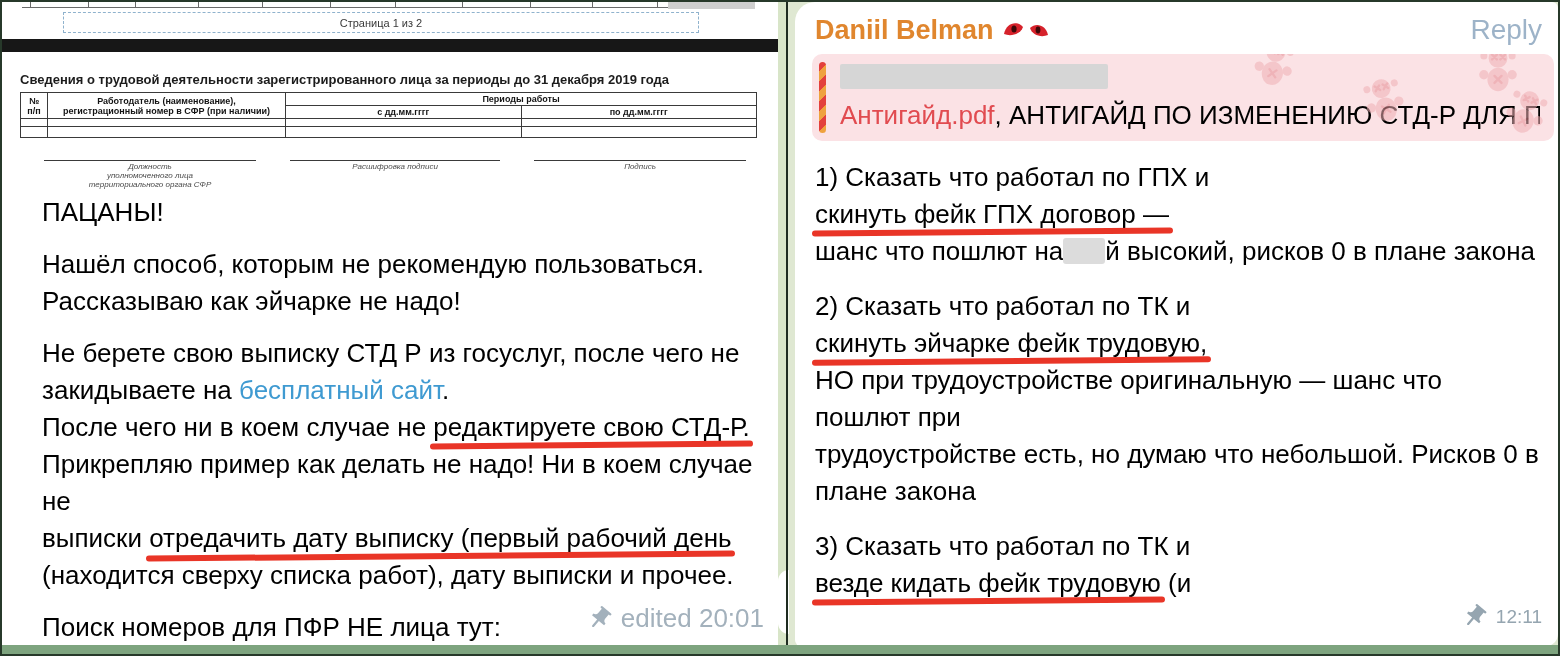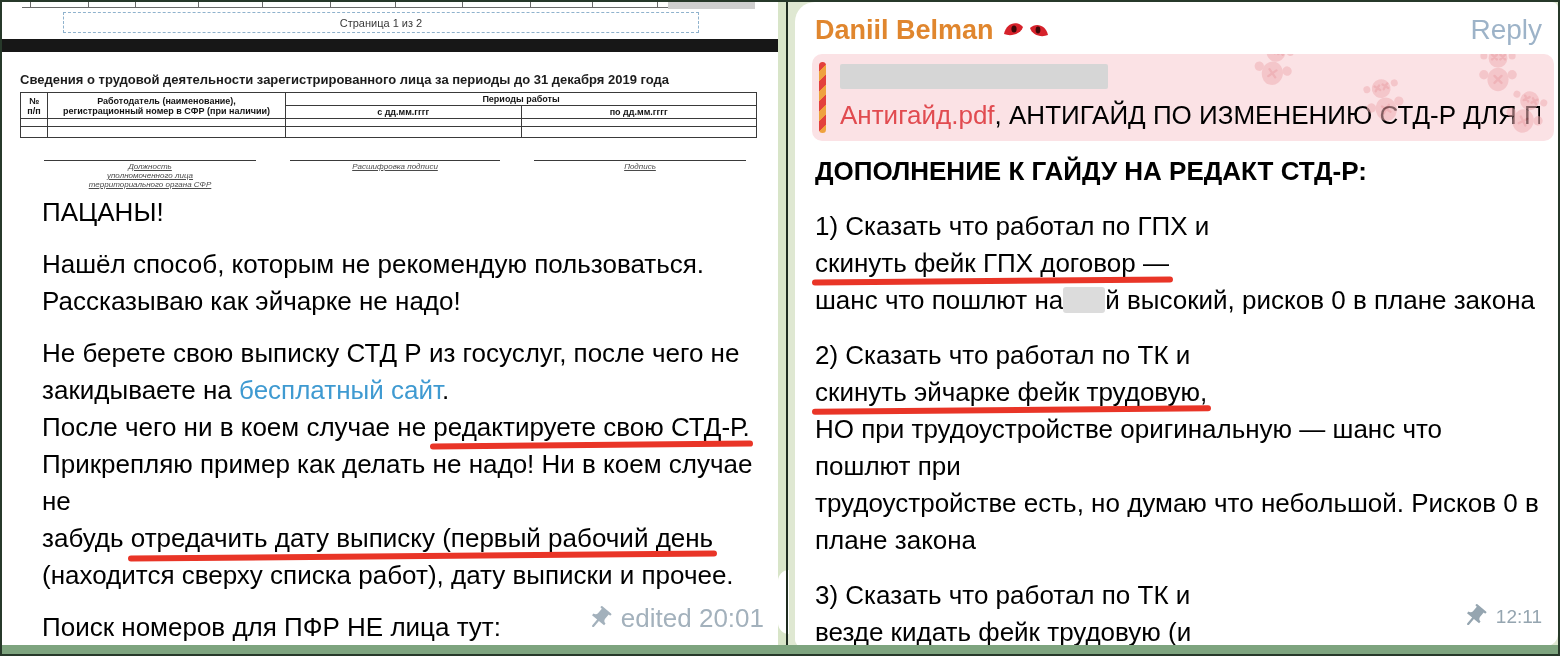--- a/index.html
+++ b/index.html
@@ -21,21 +21,21 @@
   .doctitle { position:absolute; top:72px; left:20px; font-size:13px; font-weight:bold; color:#1c1c1c;text-align:right; }
 
   table.dtable { position:absolute; top:92px; left:20px; width:737px; border-collapse:collapse;
                  font-size:9px; font-weight:bold; color:#141414; text-align:center; table-layout:fixed; }
   table.dtable td { border:1px solid #3a3a3a; padding:1px 2px; vertical-align:middle; }
   .dt-num { width:27px; } .dt-emp { width:238px; } .dt-from { width:237px; }
   .dt-empty td { height:8px; } .dt-empty2 td { height:11px; }
 
   .sigs { position:absolute; top:160px; left:22px; right:20px; display:flex;
           font-size:8px; font-style:italic; color:#4a4a4a; text-align:center; }
-  .sigcol { border-top:1px solid #3a3a3a; padding-top:1px; line-height:9px;text-decoration:underline; }
+  .sigcol { border-top:1px solid #3a3a3a; padding-top:1px; line-height:9px; }
   .sig1 { width:212px; margin-left:22px; }
   .sig2 { width:212px; margin-left:34px; }
   .sig3 { width:210px; margin-left:34px; }
 
   .left-text { position:absolute; top:194px; left:42px; width:714px;
                font-size:26px; line-height:37px; color:#000; }
   .left-text p { margin:0 0 15px 0; }
   a.tg-link { color:#3f9ad1; text-decoration:none; cursor:pointer; }
   .rl { position:relative; white-space:nowrap; }
   .rl::after { content:""; position:absolute; left:-3px; right:-4px; bottom:-6px; height:6px;
@@ -156,21 +156,21 @@
     <p>ПАЦАНЫ!</p>
     <p>
       <span>Нашёл способ, которым не рекомендую пользоваться.</span><br>
       <span>Рассказываю как эйчарке не надо!</span>
     </p>
     <p>
       <span>Не берете свою выписку СТД Р из госуслуг, после чего не</span><br>
       <span>закидываете на </span><a class="tg-link">бесплатный сайт</a><span>.</span><br>
       <span>После чего ни в коем случае не </span><span class="rl">редактируете свою СТД-Р.</span><br>
       <span>Прикрепляю пример как делать не надо! Ни в коем случае не</span><br>
-      <span>забудь </span><span class="rl">отредачить дату выписку (первый рабочий день</span><br>
+      <span>выписки </span><span class="rl">отредачить дату выписку (первый рабочий день</span><br>
       <span>(находится сверху списка работ), дату выписки и прочее.</span>
     </p>
     <p>
       <span>Поиск номеров для ПФР НЕ лица тут: </span><a class="tg-link"><span>https://ecp.sfr.gov.ru/new-</span><br></a>
     </p>
   </div>
 
   <div class="meta meta-left">
     <svg class="pin-svg" viewBox="0 0 24 24">
       <path transform="rotate(40 12 12)" d="M16 9V4h1a1 1 0 0 0 0-2H7a1 1 0 0 0 0 2h1v5c0 1.66-1.34 3-3 3v2h5.97v7l1 1 1-1v-7H19v-2c-1.66 0-3-1.34-3-3z"></path>
@@ -261,21 +261,20 @@
             <path d="M14 25l6 6M20 25l-6 6"></path>
           </g>
       </svg>
       <span class="qcensor"></span>
       <div class="qline">
         <span class="qfile">Антигайд.pdf</span><span>, АНТИГАЙД ПО ИЗМЕНЕНИЮ СТД-Р ДЛЯ ПРОХО...</span>
       </div>
     </div>
 
     <div class="r-body">
-      <div class="r-heading">ДОПОЛНЕНИЕ К ГАЙДУ НА РЕДАКТ СТД-Р:</div>
       <div class="para">
         <span>1) Сказать что работал по ГПХ и </span><span class="rl">скинуть фейк ГПХ договор —</span><br>
         <span>шанс что пошлют на</span><span class="censor c-small"></span><span>й высокий, рисков 0 в плане закона</span>
       </div>
       <div class="para">
         <span>2) Сказать что работал по ТК и </span><span class="rl">скинуть эйчарке фейк трудовую,</span><br>
         <span>НО при трудоустройстве оригинальную — шанс что пошлют при</span><br>
         <span>трудоустройстве есть, но думаю что небольшой. Рисков 0 в</span><br>
         <span>плане закона</span>
       </div>

